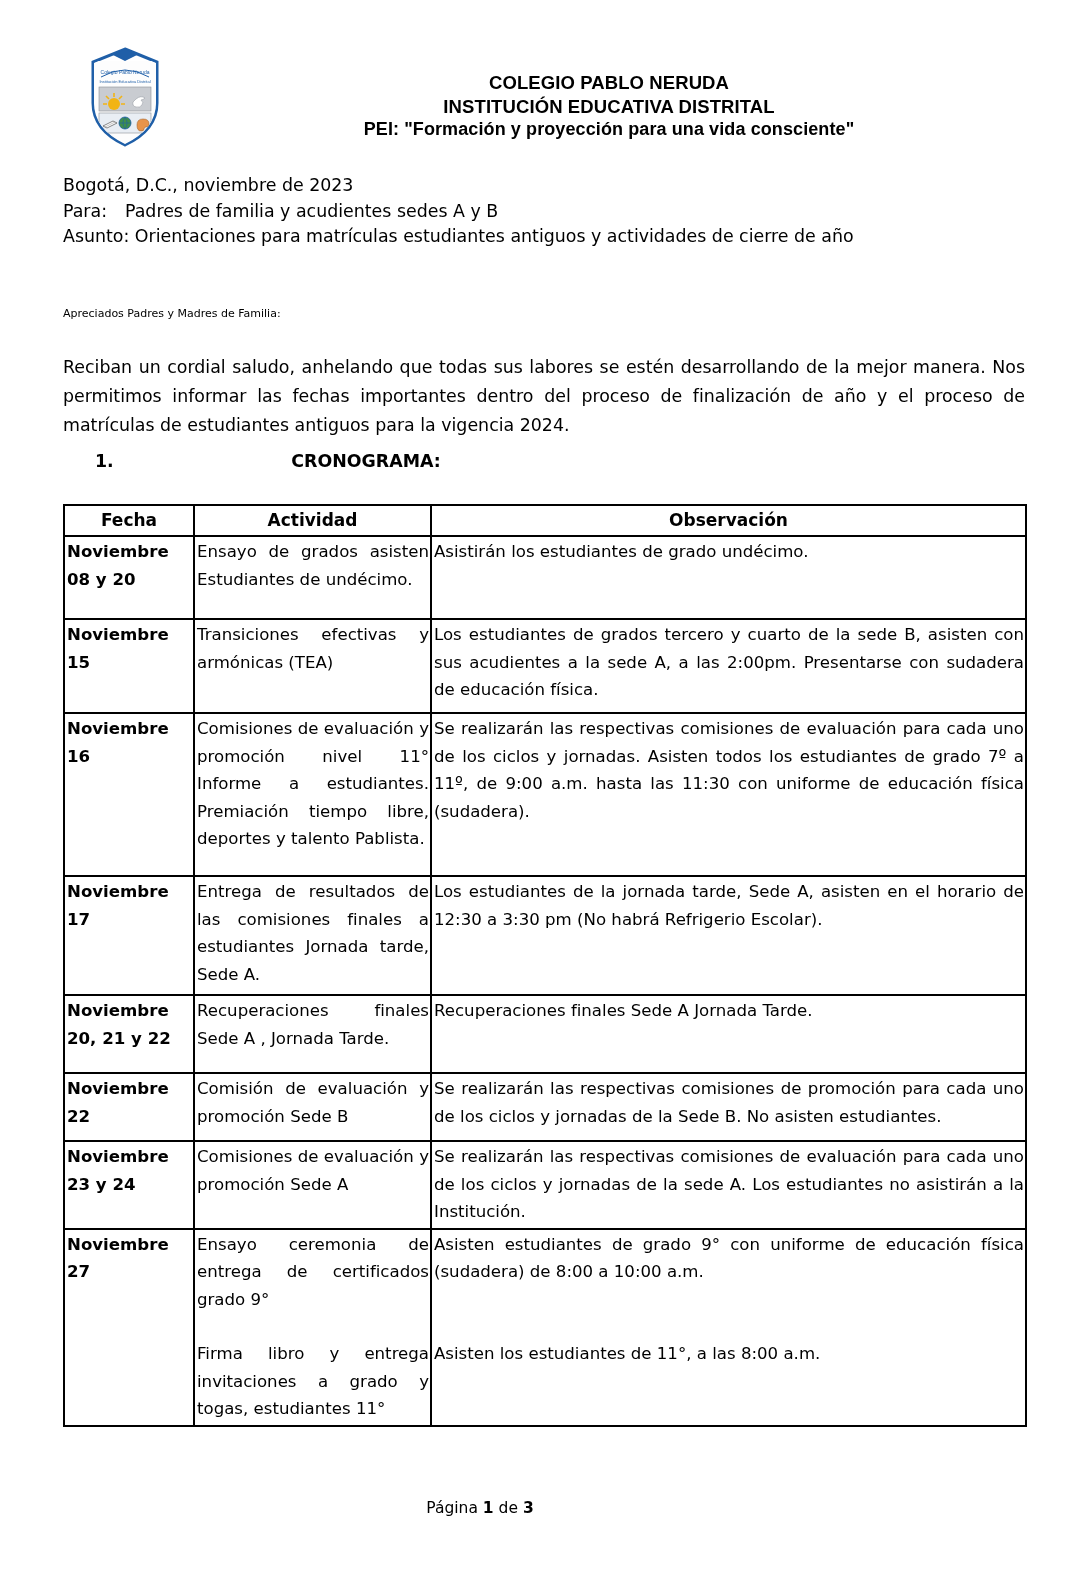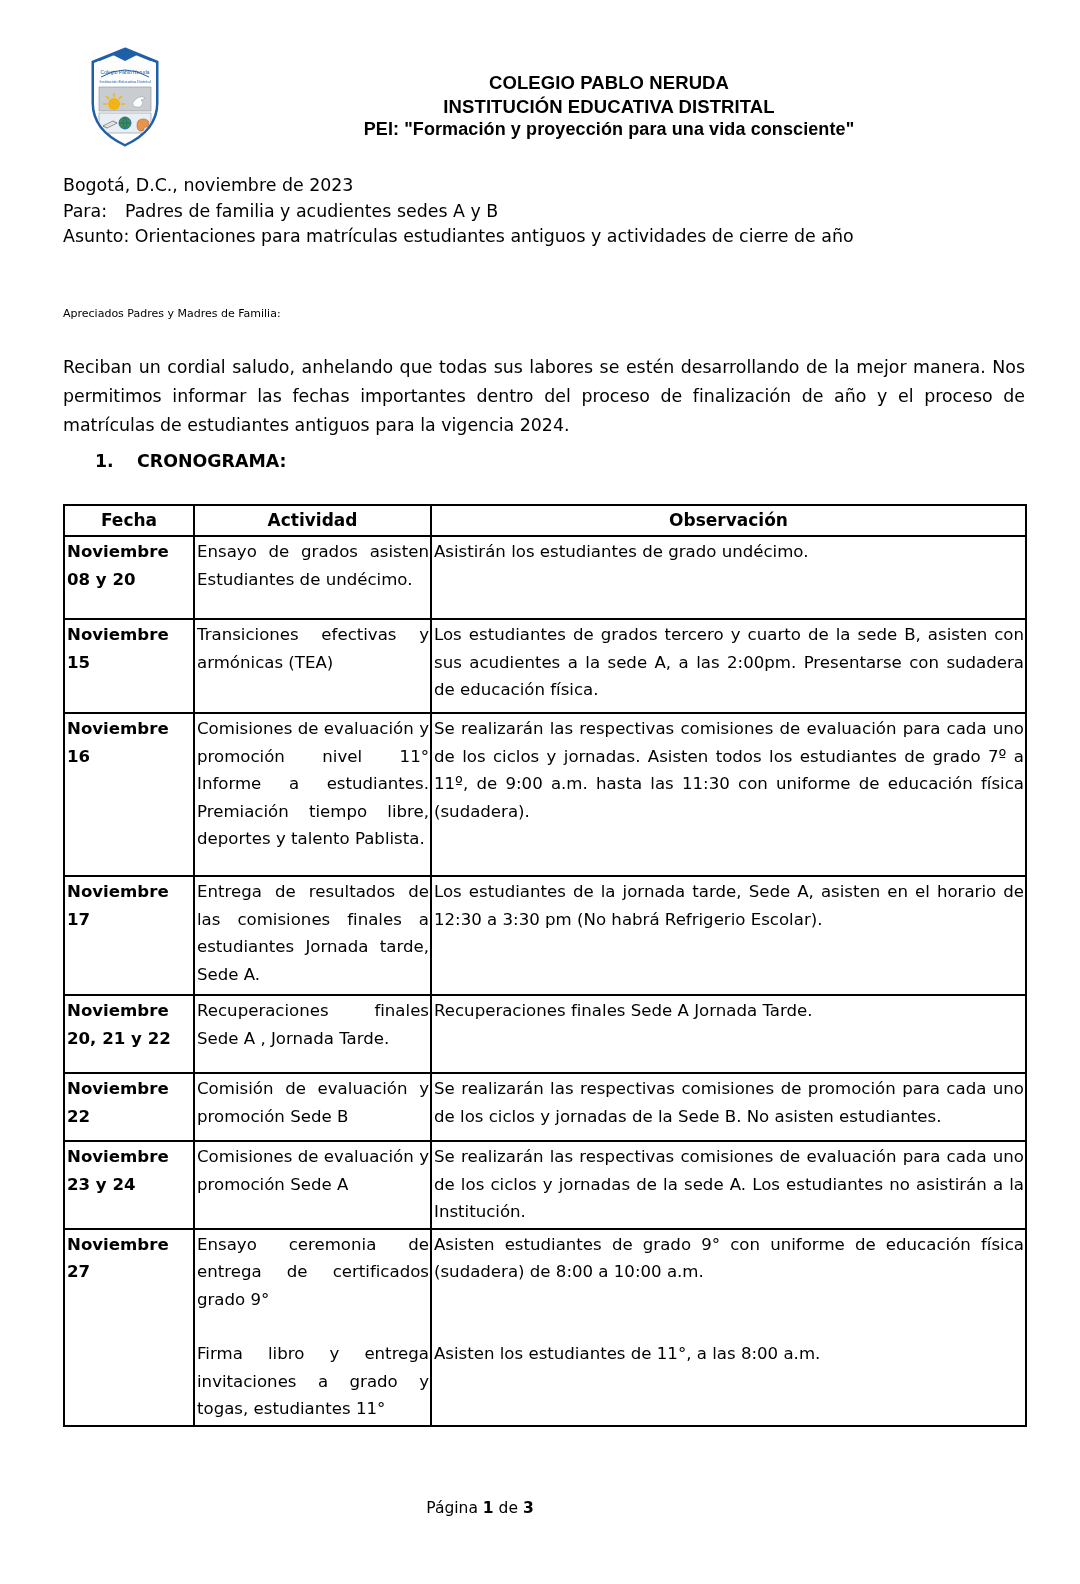--- a/index.html
+++ b/index.html
@@ -93,21 +93,21 @@
   .section-heading {
     position: absolute;
     left: 95px;
     top: 450px;
     width: 500px;
     font-size: 17.4px;
     font-weight: bold;
     display: flex;
   }
   .section-num { width: 42px; flex: 0 0 auto; }
-  .section-title { flex: 1 1 auto; }
+  .section-title { flex: 1 1 auto; text-align: center; }
 
   
   .cronograma {
     position: absolute;
     left: 63px;
     top: 503px;
     width: 962px;
     border-collapse: collapse;
     table-layout: fixed;
     font-size: 16.6px;

